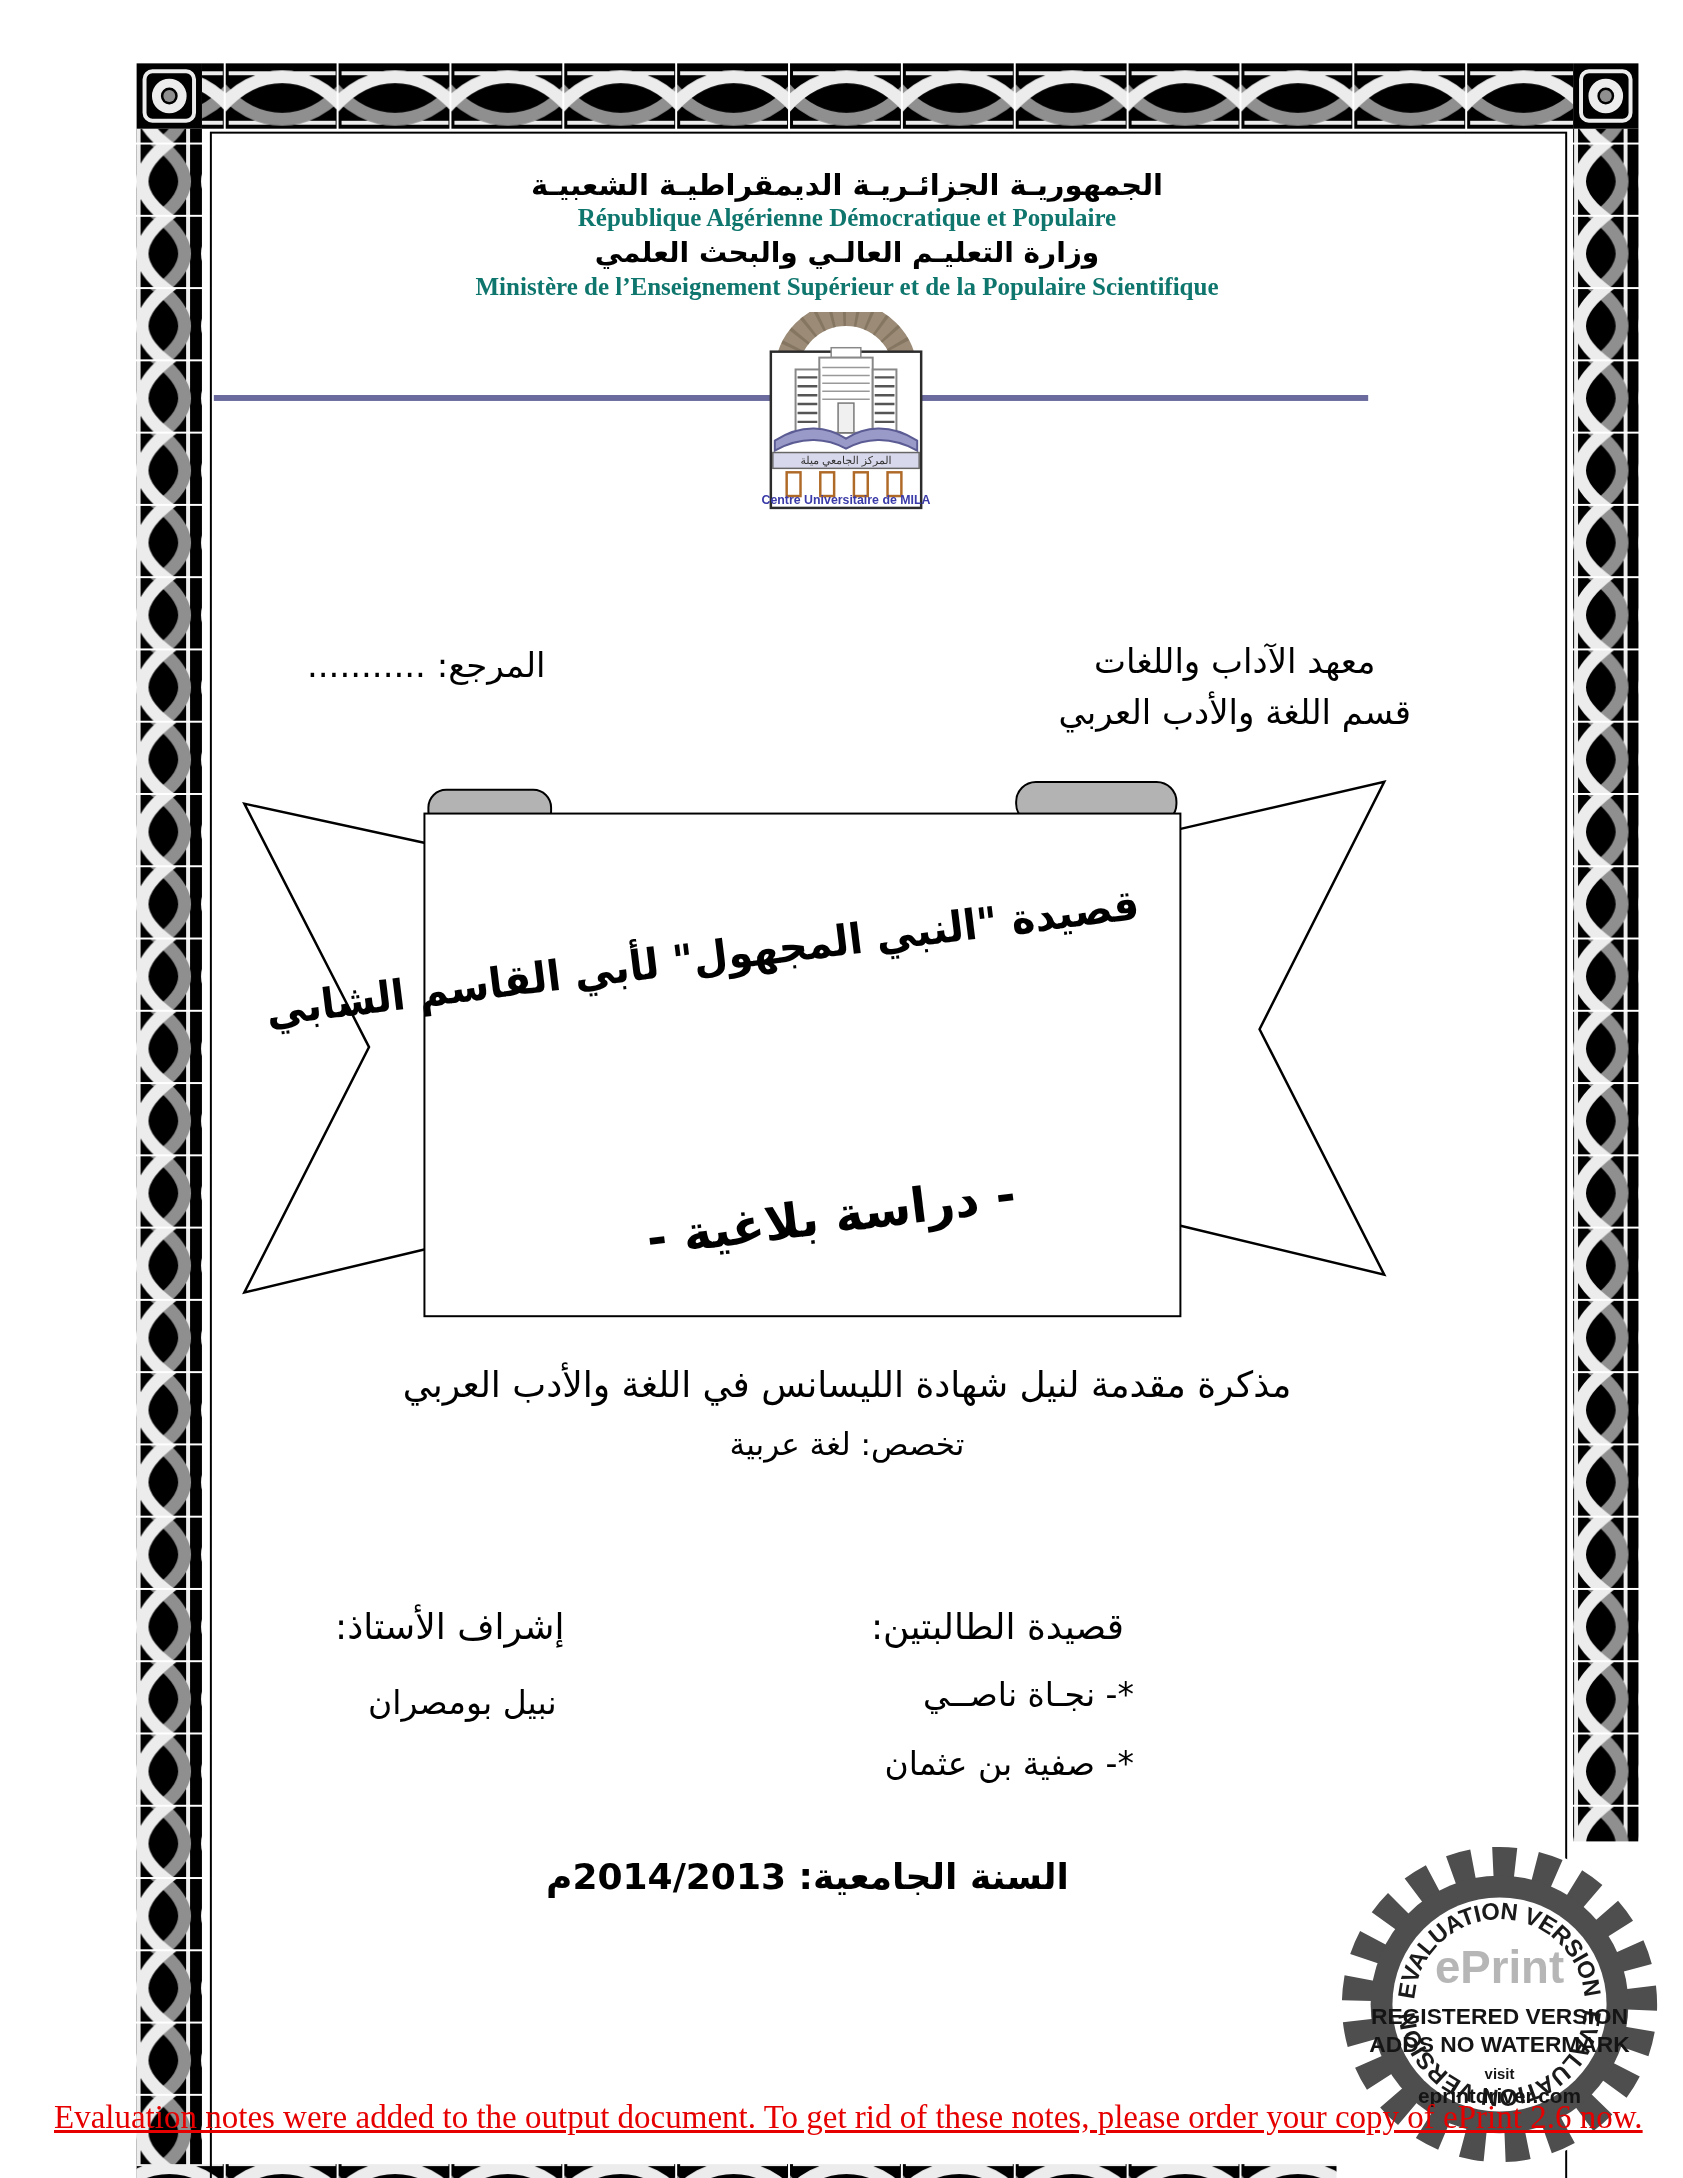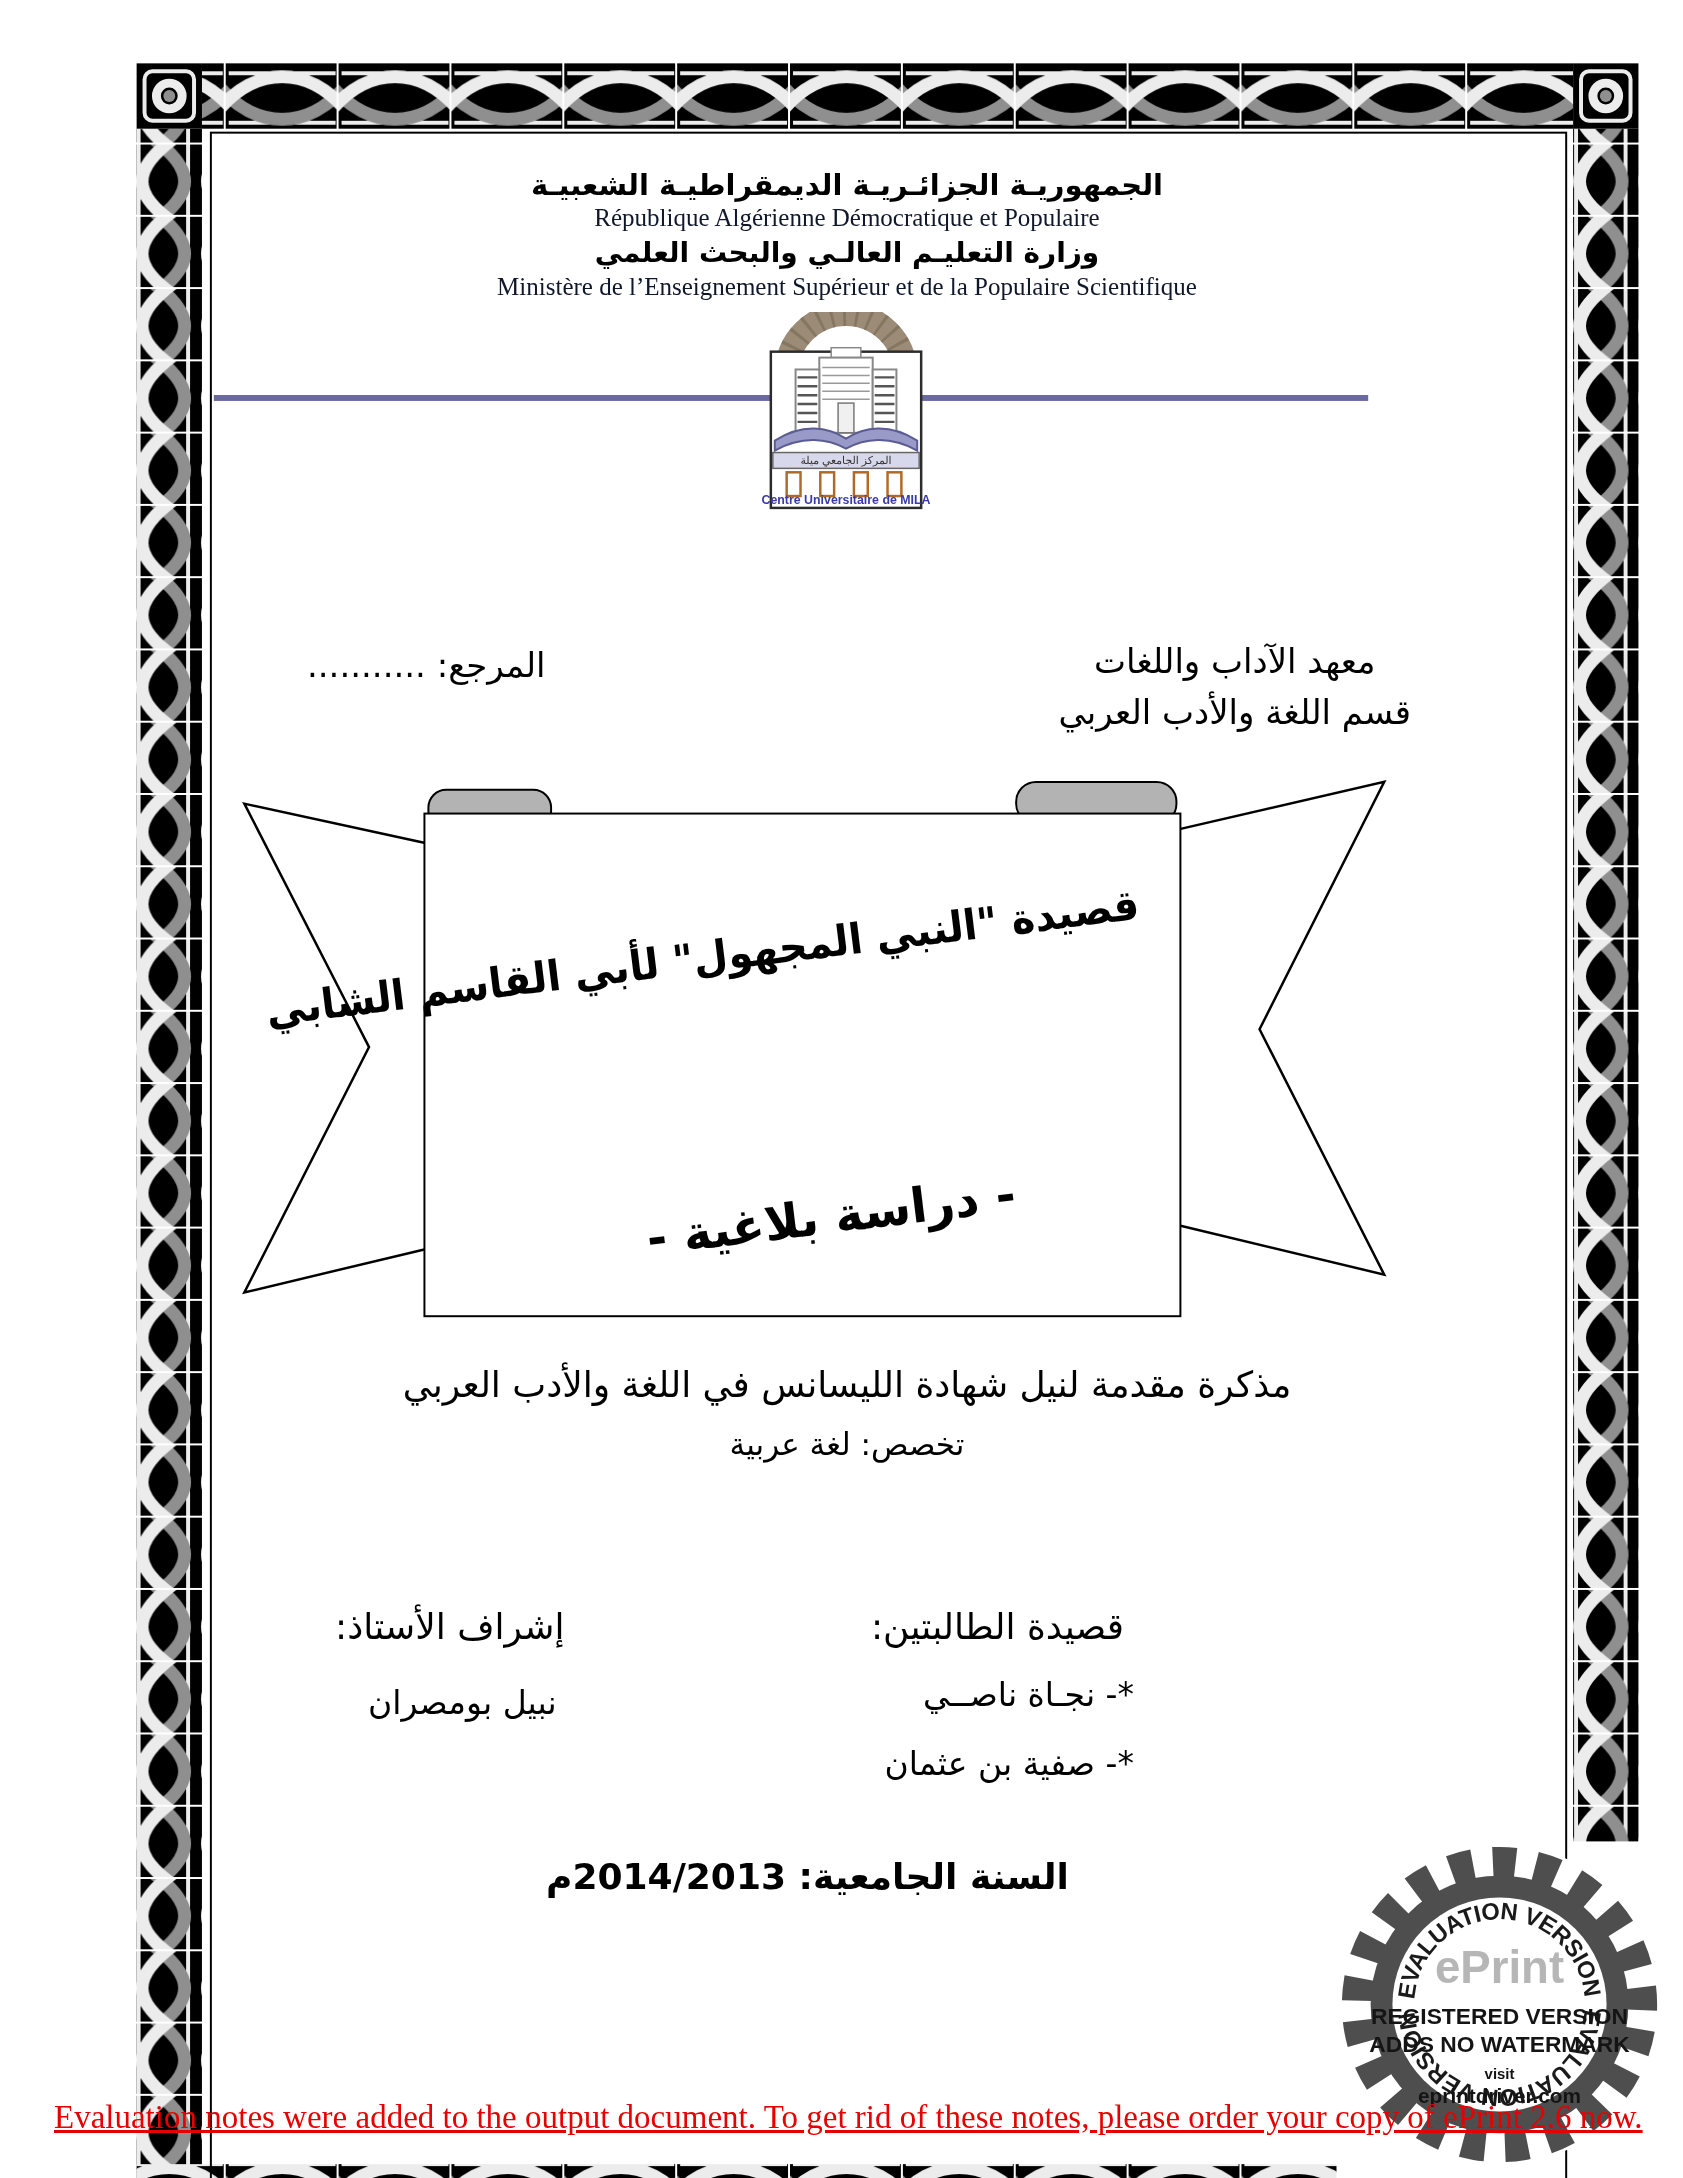--- a/index.html
+++ b/index.html
@@ -2,21 +2,21 @@
 <html><head>
 <meta charset="utf-8">
 <style>
   html,body{margin:0;padding:0;background:#888;}
   .page{position:relative;width:1683px;height:2178px;background:#ffffff;overflow:hidden;
         font-family:"DejaVu Sans",sans-serif;padding-left:10px;}
   .abs{position:absolute;}
   .c{text-align:center;}
   .b{font-weight:bold;}
   .ar{font-family:"DejaVu Sans",sans-serif;direction:rtl;unicode-bidi:embed;color:#000;}
-  .fr{font-family:"Liberation Serif",serif;font-weight:normal;color:#0f172a;}
+  .fr{font-family:"Liberation Serif",serif;font-weight:bold;color:#0f766e;}
   .nowrap{white-space:nowrap;}
   .title-main{transform:rotate(-7deg) scaleX(.95);transform-origin:center;
               font-weight:bold;font-size:42px;letter-spacing:1px;}
   .title-sub{transform:rotate(-7deg);transform-origin:center;font-weight:bold;font-size:48px;}
   .rednote{font-family:"Liberation Serif",serif;color:#e60000;font-size:33px;
            text-decoration:underline;white-space:nowrap;z-index:10;}
   svg text{font-family:"Liberation Sans",sans-serif;}
 </style>
 </head>
 <body>

